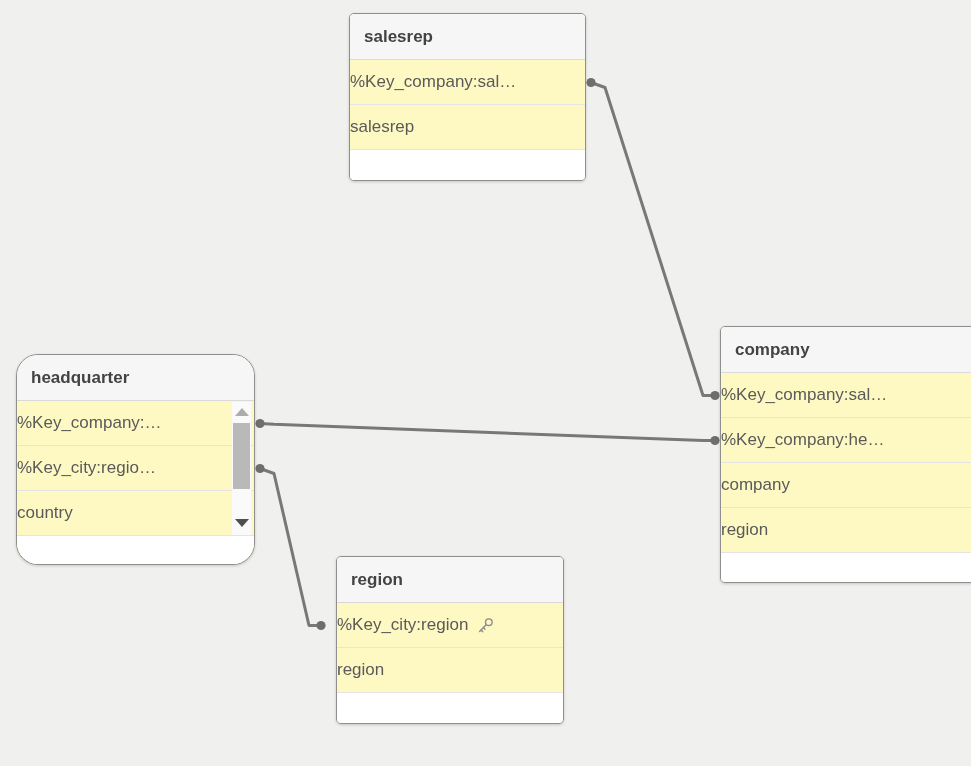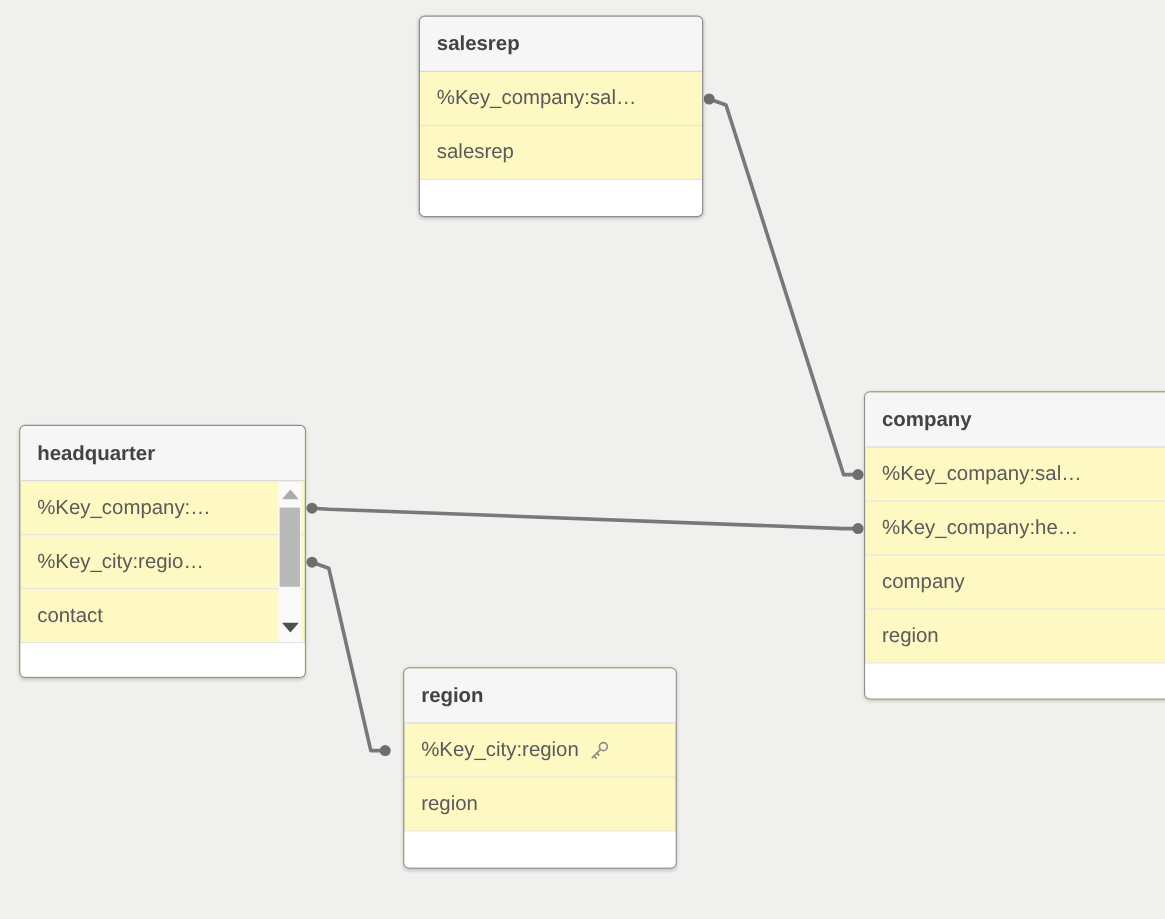--- a/index.html
+++ b/index.html
@@ -28,41 +28,41 @@
     border: 1px solid #8f8f8f;
     border-radius: 5px;
     box-shadow: 0 1px 3px rgba(0,0,0,0.18);
     box-sizing: border-box;
     overflow: hidden;
     display: flex;
     flex-direction: column;
   }
   #card-salesrep    { left: 349px; top: 13px;  width: 237px; height: 168px; }
   #card-company     { left: 720px; top: 326px; width: 256px; height: 257px; }
-  #card-headquarter { left: 16px;  top: 354px; width: 239px; height: 211px; }
+  #card-headquarter { left: 16px;  top: 354px; width: 239px; height: 211px; border-radius: 22px; }
   #card-region      { left: 326px; top: 556px; width: 228px; height: 168px; margin-left: 10px; }
 
   .card-header {
     height: 45px;
     line-height: 45px;
     padding: 0 14px;
     background: #f6f6f6;
     border-bottom: 1px solid #d9d9d9;
     font-size: 17px;
     font-weight: 700;
     color: #434343;
     white-space: nowrap;
     overflow: hidden;
     flex: 0 0 auto;
     cursor: move;
   }
   .row {
     height: 44px;
     line-height: 44px;
-    padding: 0 14px;
+    padding: 0 0;
     border-bottom: 1px solid #e4e4e4;
     font-size: 17px;
     color: #5a5a5a;
     white-space: nowrap;
     overflow: hidden;
     flex: 0 0 auto;
     display: flex;
     align-items: center;
     gap: 8px;
   }
@@ -157,21 +157,21 @@
     <div class="card-header">
       <span>headquarter</span>
     </div>
     <div class="row">
       <span class="field-label">%Key_company:…</span>
     </div>
     <div class="row">
       <span class="field-label">%Key_city:regio…</span>
     </div>
     <div class="row">
-      <span class="field-label">contact</span>
+      <span class="field-label">country</span>
     </div>
     <div class="footer-row"></div>
     <div class="scrollbar">
       <div class="sb-arrow up"></div>
       <div class="sb-thumb"></div>
       <div class="sb-arrow down"></div>
     </div>
   </div>
 
   <div class="card" id="card-region">

